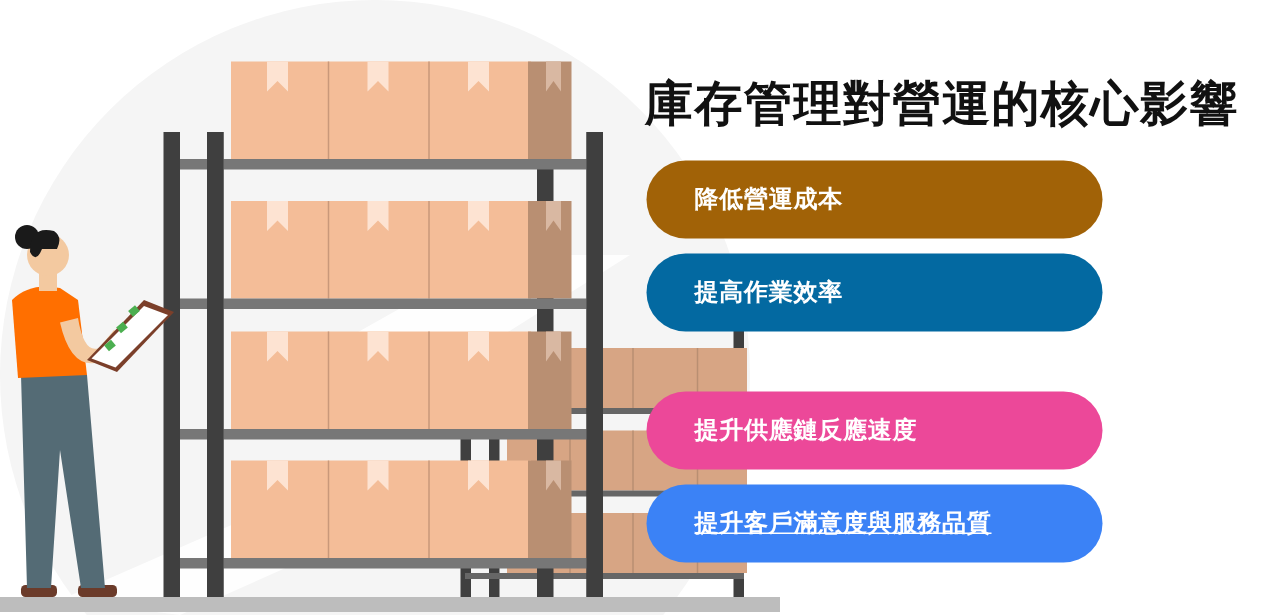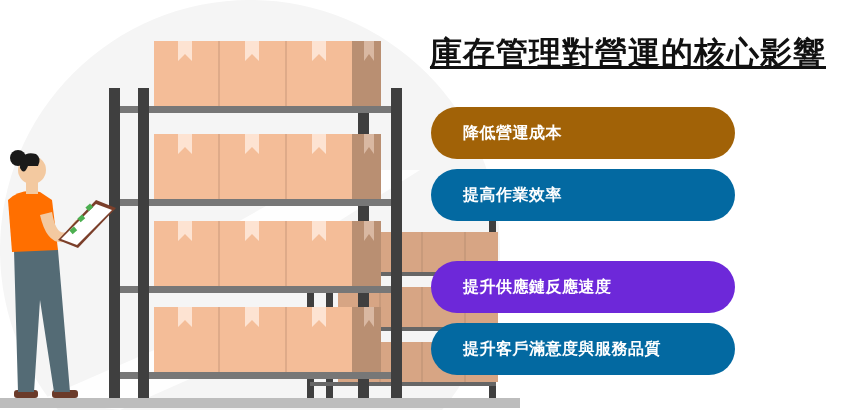--- a/index.html
+++ b/index.html
@@ -3,23 +3,23 @@
   <meta charset="utf-8">
   <style>
     html, body { margin: 0; padding: 0; }
     body {
       width: 849px; height: 410px; position: relative; overflow: hidden;
       background: #ffffff;
       font-family: "DejaVu Sans", "Liberation Sans", sans-serif;
     }
     .illustration { position: absolute; left: 0; top: 0; width: 849px; height: 410px; }
     .title {
-      position: absolute; left: 430px; top: 30px;
+      position: absolute; left: 430px; top: 46px;
       font-size: 32px; font-weight: bold; color: #111111;
-      letter-spacing: 1px; white-space: nowrap; line-height: 46px; text-decoration: underline;
+      letter-spacing: 1px; white-space: nowrap; line-height: 46px;
     }
     .pill-list { position: absolute; left: 431px; top: 107px; width: 304px; }
     .pill {
       height: 52px; border-radius: 26px; margin-bottom: 10px;
       display: flex; align-items: center; padding-left: 32px;
       color: #ffffff; font-size: 16px; font-weight: bold; letter-spacing: 0.5px;
       box-sizing: border-box; cursor: pointer;
     }
   </style>
 </head>
@@ -152,19 +152,19 @@
 
 <div class="title">庫存管理對營運的核心影響</div>
 
 <div class="pill-list">
   <div class="pill" style="background:#a16207;">
     <span>降低營運成本</span>
   </div>
   <div class="pill" style="background:#0369a1;">
     <span>提高作業效率</span>
   </div>
-  <div class="pill" style="background:#6d28d9;margin-top:40px;">
+  <div class="pill" style="background:#ec4899;margin-top:40px;">
     <span>提升供應鏈反應速度</span>
   </div>
-  <div class="pill" style="background:#0369a1;">
+  <div class="pill" style="background:#3b82f6;text-decoration:underline;">
     <span>提升客戶滿意度與服務品質</span>
   </div>
 </div>
 
 </body></html>

